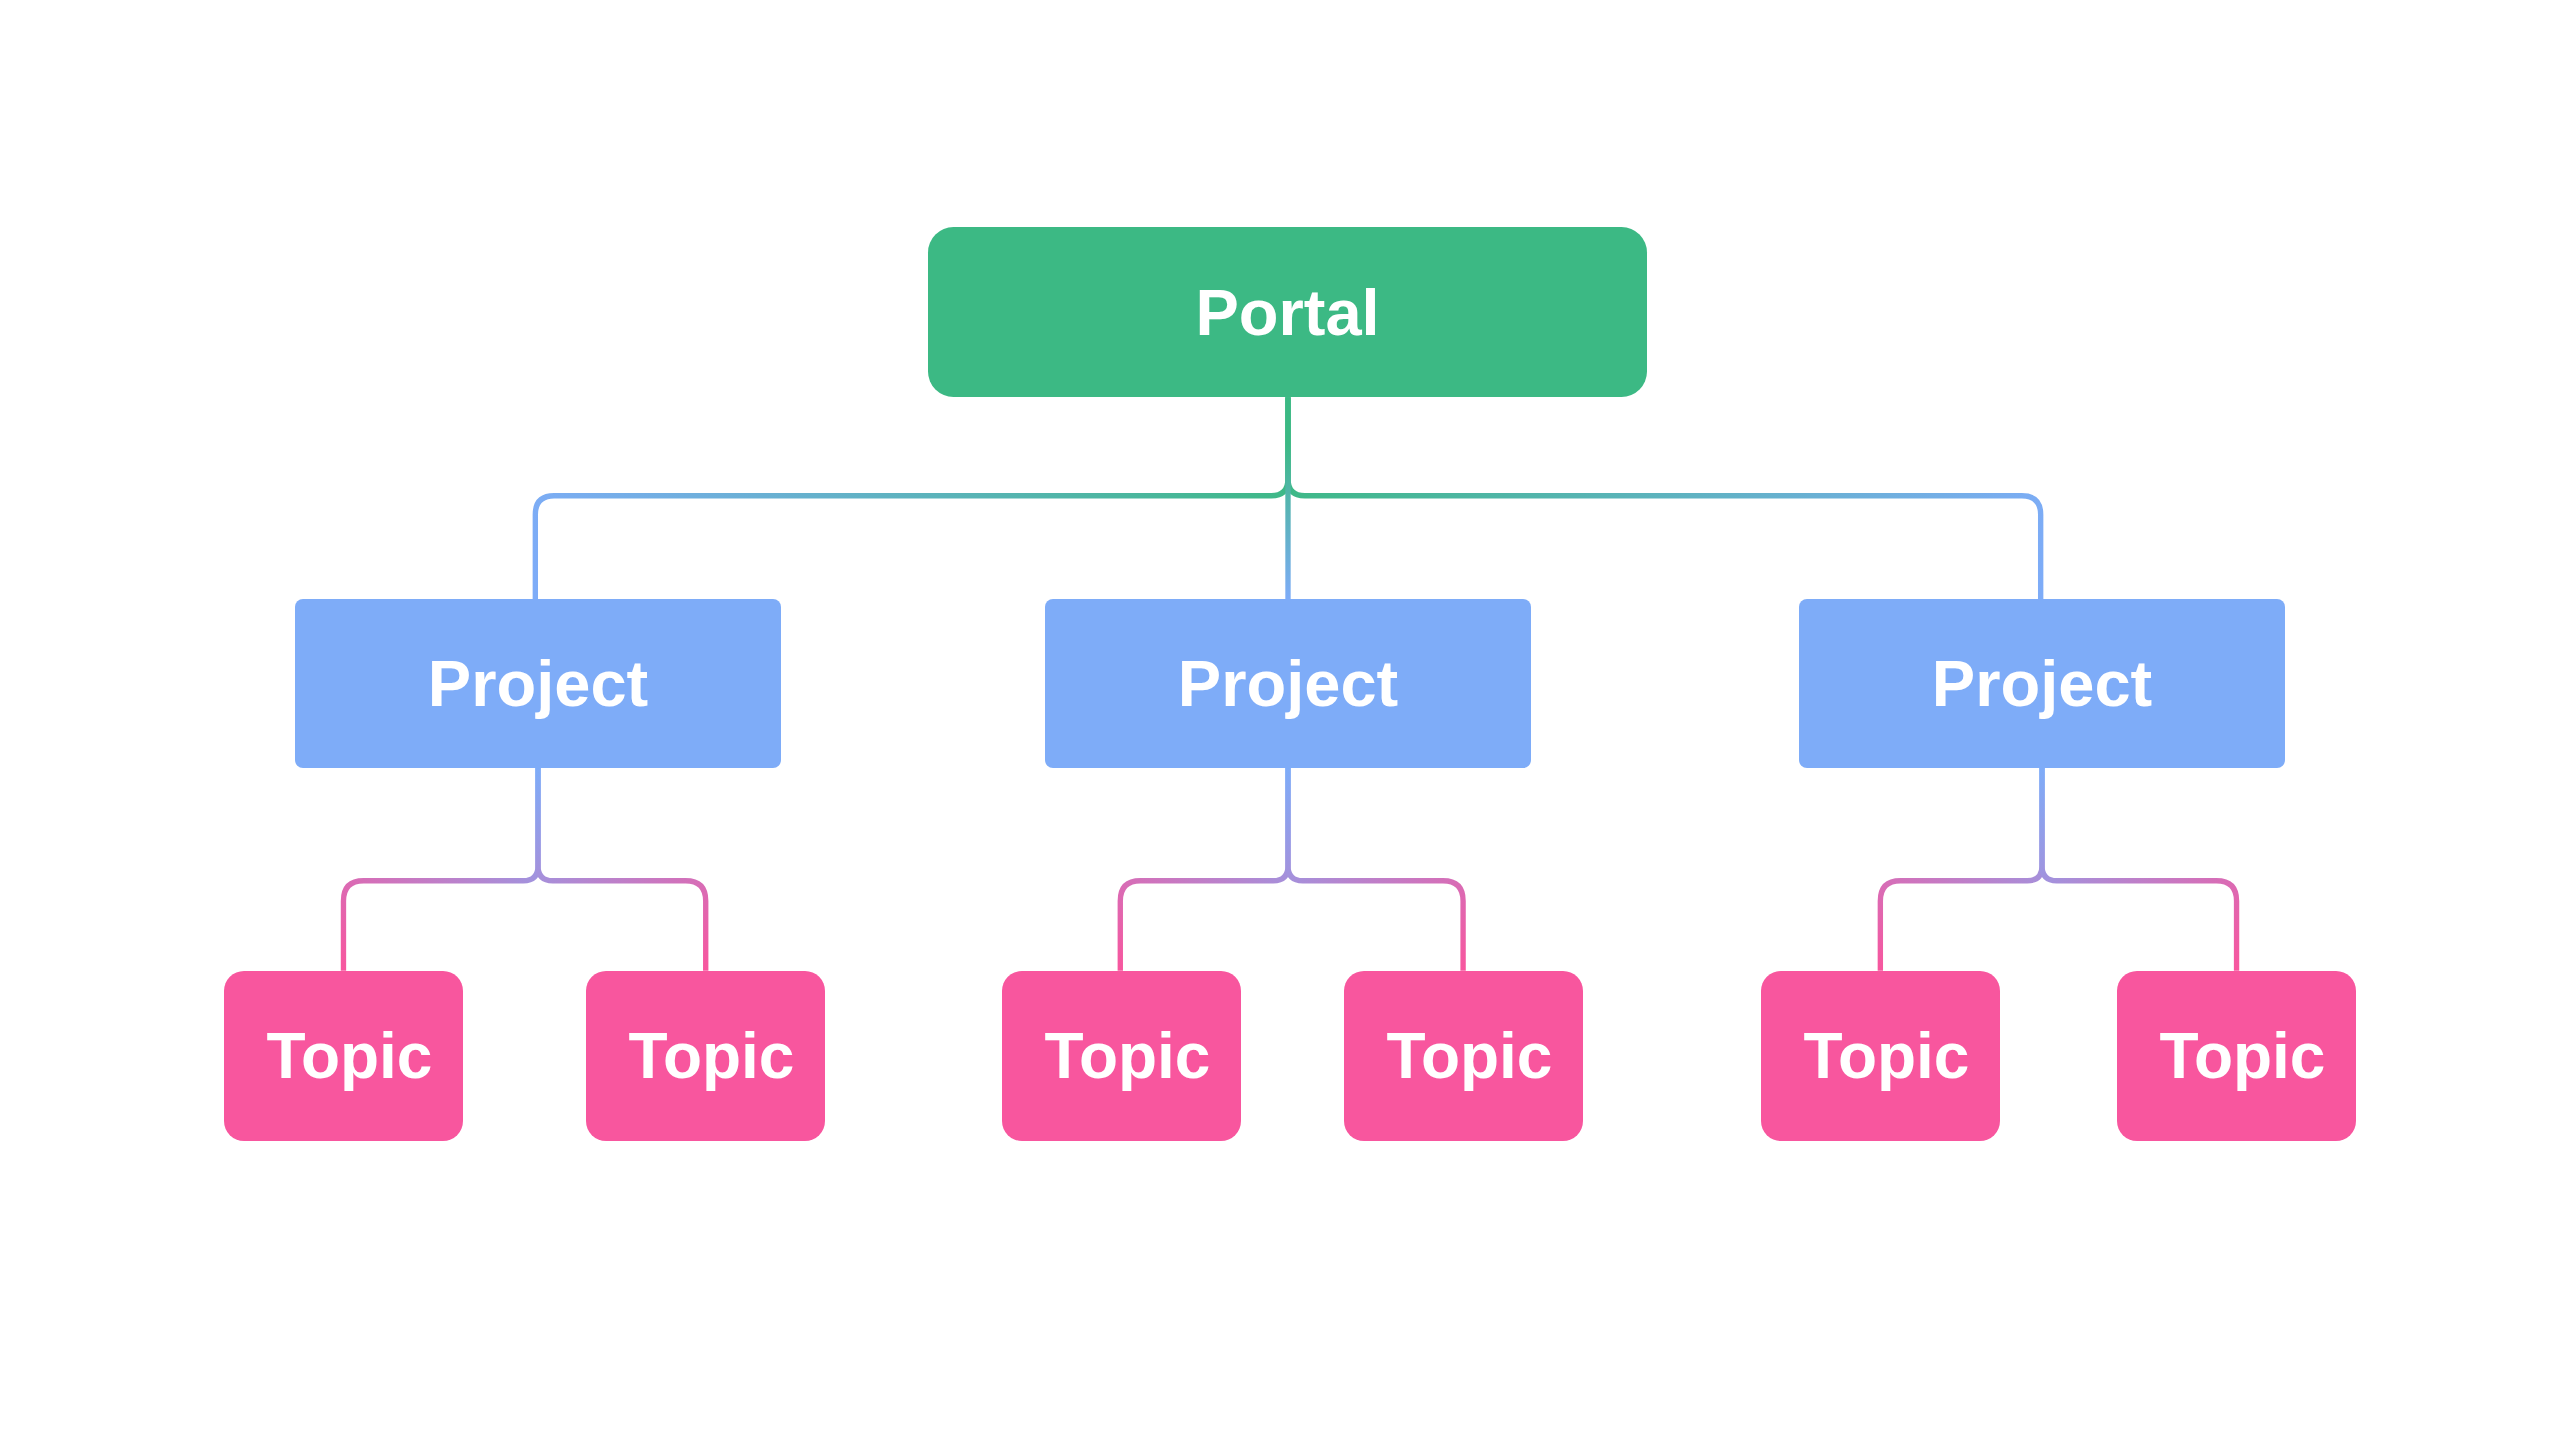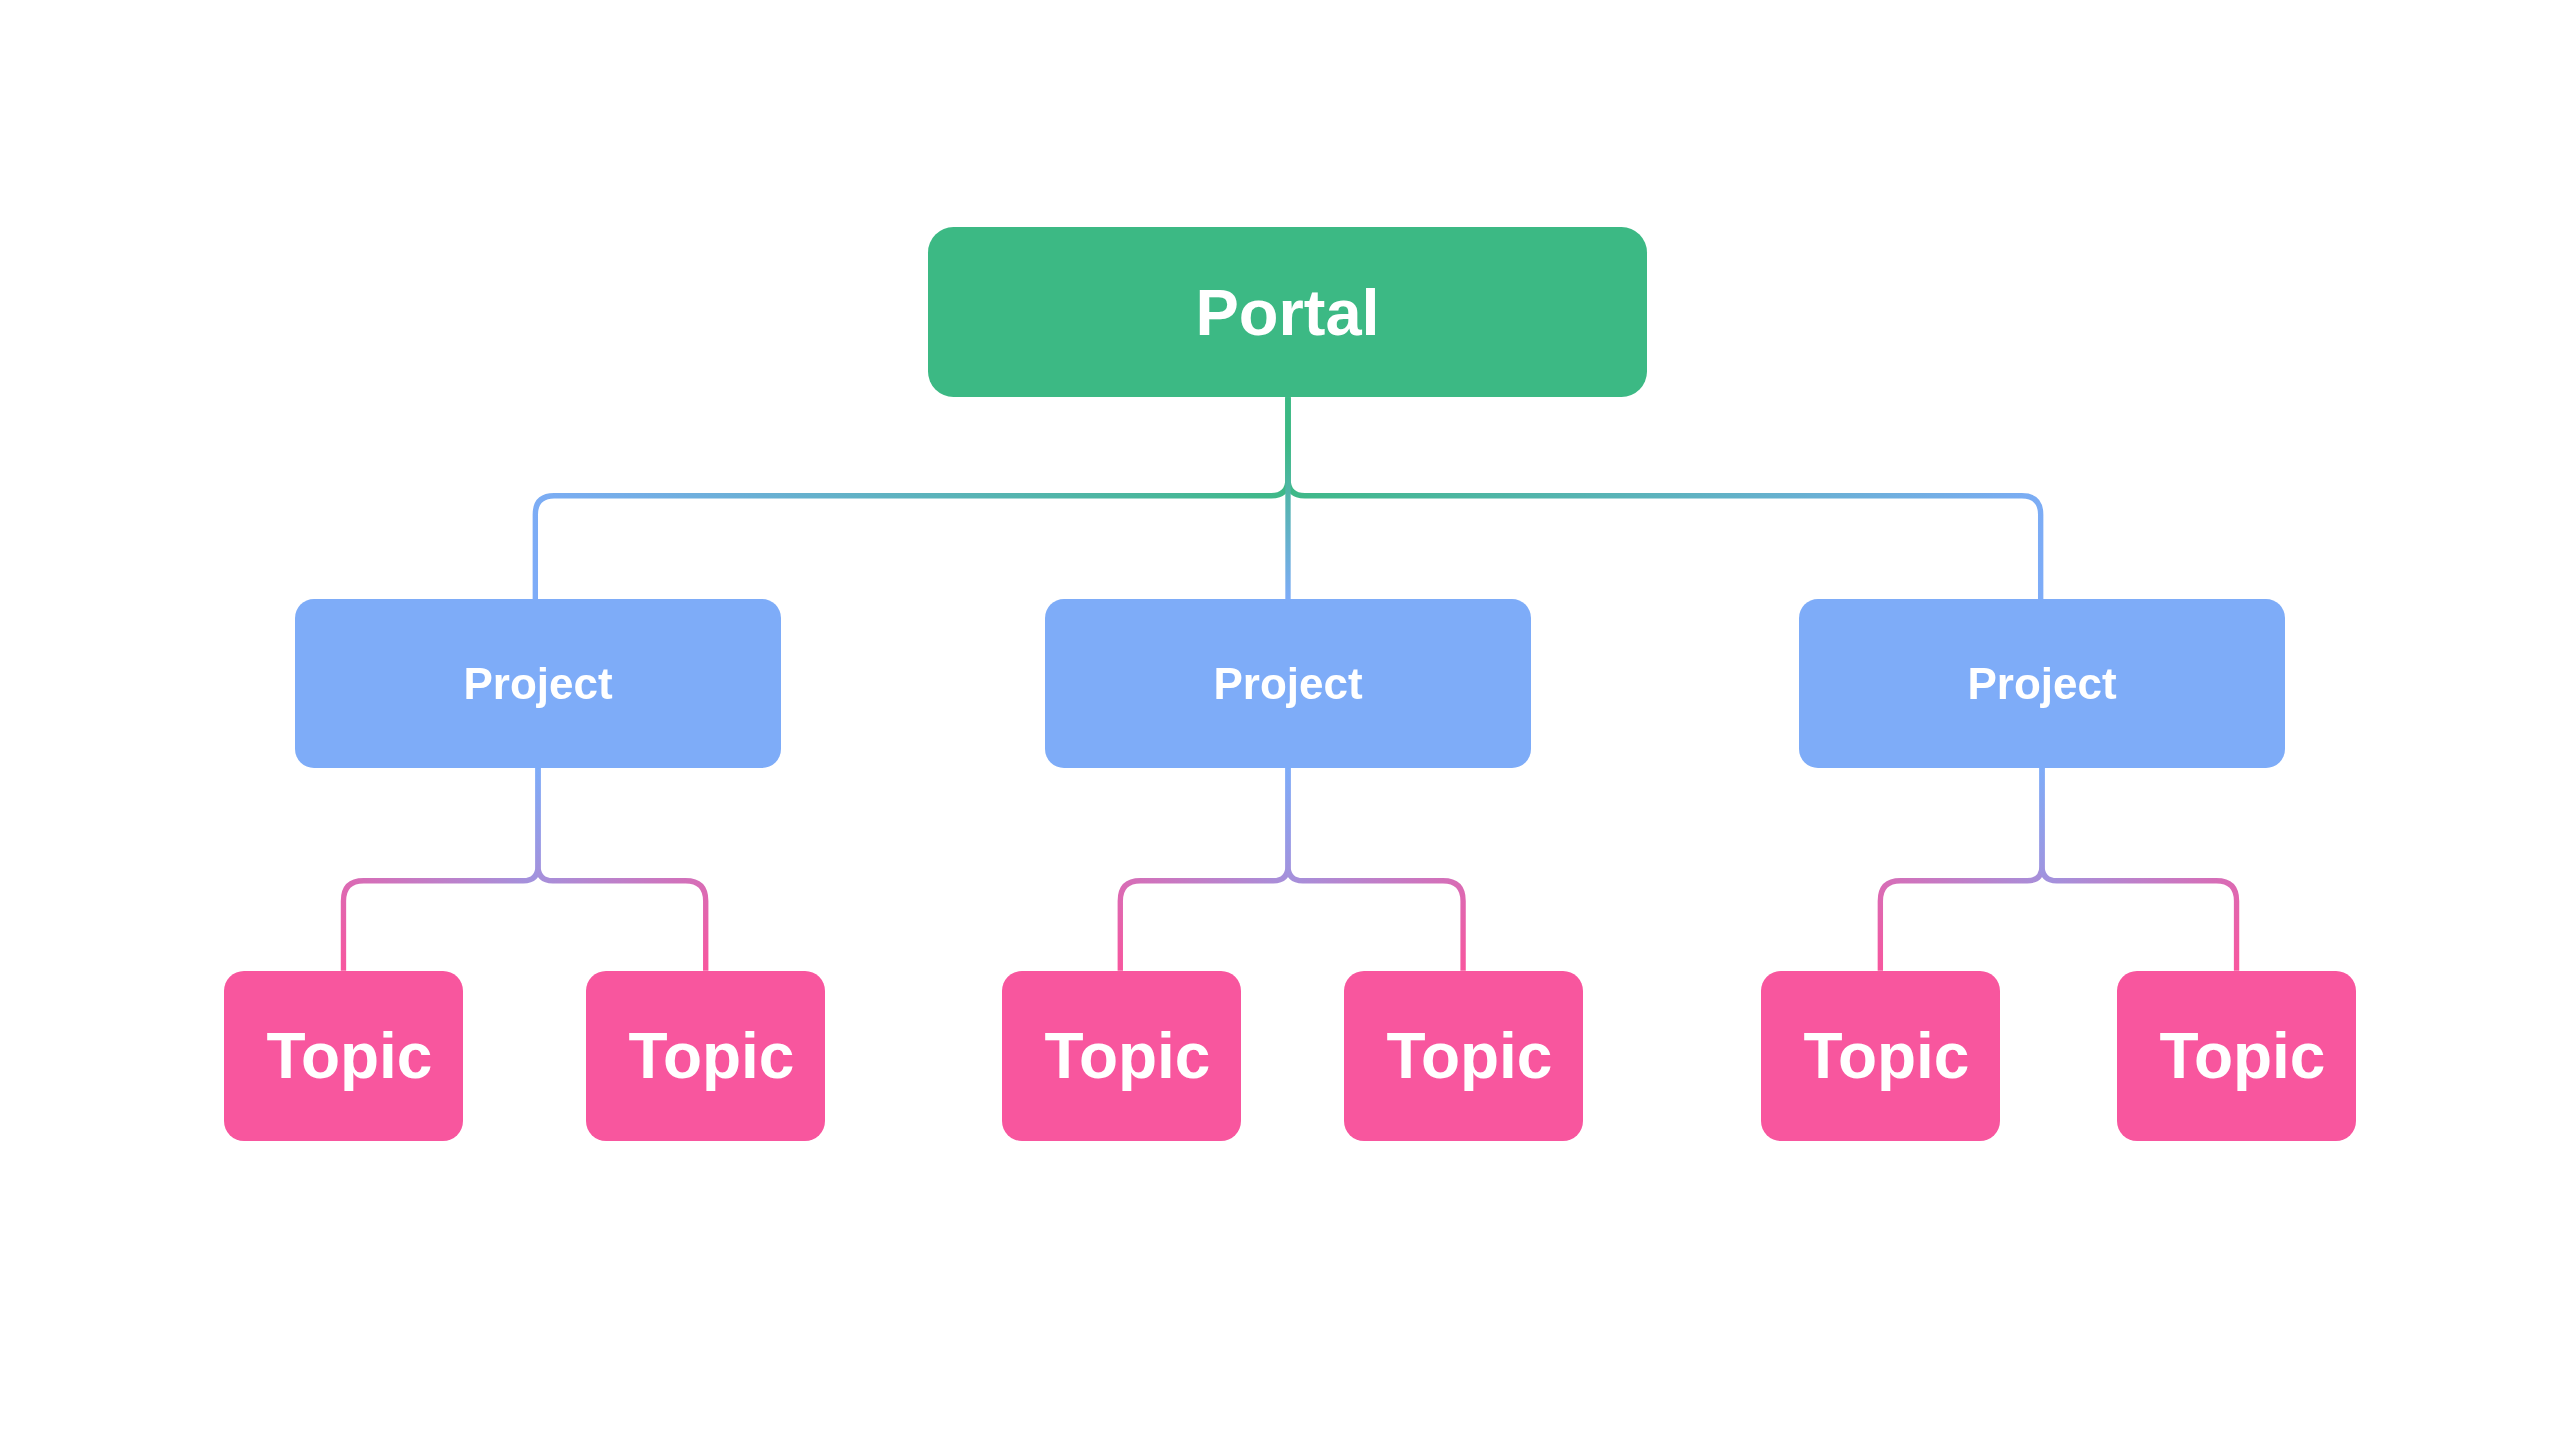--- a/index.html
+++ b/index.html
@@ -40,23 +40,23 @@
   .node-root {
     left: 928px; top: 227px;
     width: 719px; height: 170px;
     border-radius: 25.5px;
     background: var(--c-root, #3CB984);
     font-size: 65px;
   }
   .node-project {
     top: 599px;
     width: 486px; height: 169px;
-    border-radius: 19px;
+    border-radius: 8px;
     background: var(--c-project, #7EACF8);
-    font-size: 44px;
+    font-size: 65px;
   }
   .node-project.p1 { left: 295px; }
   .node-project.p2 { left: 1045px; }
   .node-project.p3 { left: 1799px; }
   .node-topic {
     top: 971px;
     width: 239px; height: 170px;
     border-radius: 20px;
     background: var(--c-topic, #F8569E);
     font-size: 64px;

